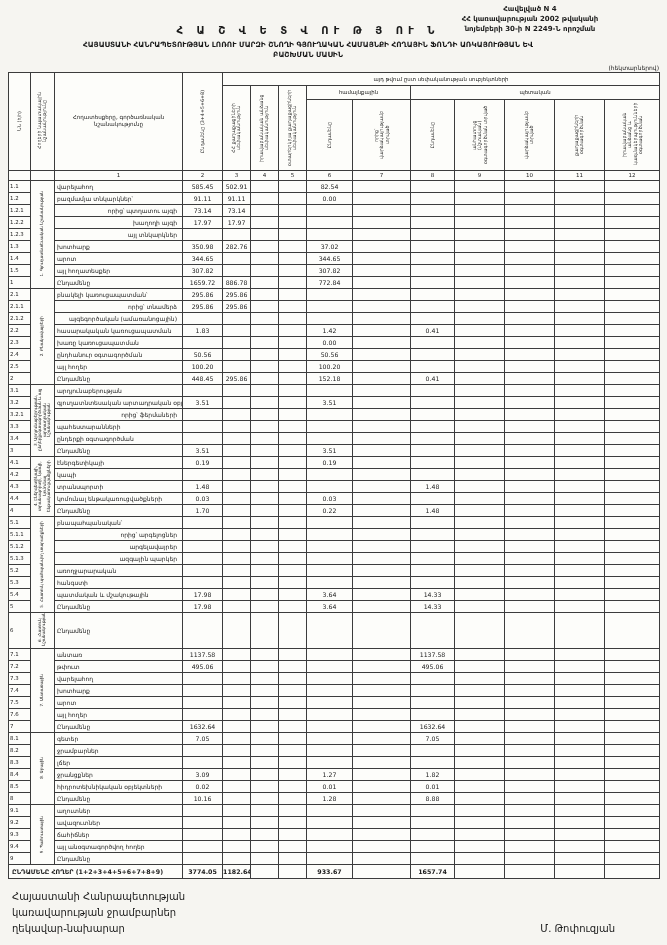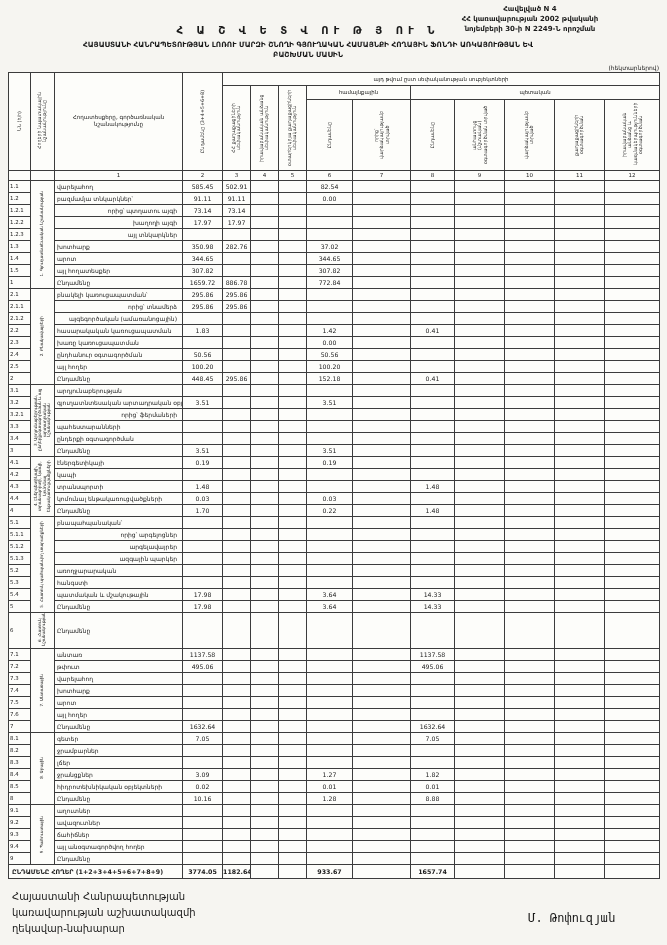--- a/index.html
+++ b/index.html
@@ -43,21 +43,21 @@
   td.nn{font-size:5.4px;text-align:left;padding:0 1px;white-space:nowrap;}
   td.cat{vertical-align:middle;text-align:center;}
   td.cat .vt{font-size:4.2px;line-height:1.05;}
   td.lbl{font-size:6px;text-align:left;padding:0 2px;white-space:nowrap;}
   td.lbl.sub{text-align:right;padding-right:5px;}
   td.val{font-size:6.2px;text-align:center;white-space:nowrap;}
   tr.grand td{font-weight:bold;font-size:6.3px;height:14px;}
   tr.grand td.glabel{text-align:left;padding:0 3px;white-space:nowrap;}
   .footer{position:absolute;left:12px;bottom:8px;width:643px;}
   .footer-left{float:left;font-size:10px;line-height:1.6;}
-  .footer-sign{float:right;font-size:12px;margin-top:22px;margin-right:40px;font-family:Liberation Mono, monospace;}
+  .footer-sign{float:right;font-size:10px;margin-top:34px;margin-right:40px;}
 </style>
 </head>
 <body>
 
 <div class="doc-header">
   <div>Հավելված N 4</div>
   <div>ՀՀ կառավարության 2002 թվականի</div>
   <div>նոյեմբերի 30-ի N 2249-Ն որոշման</div>
 </div>
 
@@ -1018,17 +1018,17 @@
         <td class="val"></td>
         <td class="val"></td>
         <td class="val"></td>
       </tr>
     </tbody>
 </table>
 
 <div class="footer">
   <div class="footer-left">
     <div>Հայաստանի Հանրապետության</div>
-    <div>կառավարության աշխատակազմի</div>
+    <div>կառավարության ջրամբարներ</div>
     <div>ղեկավար-նախարար</div>
   </div>
   <div class="footer-sign">Մ. Թոփուզյան</div>
 </div>
 
 </body></html>

